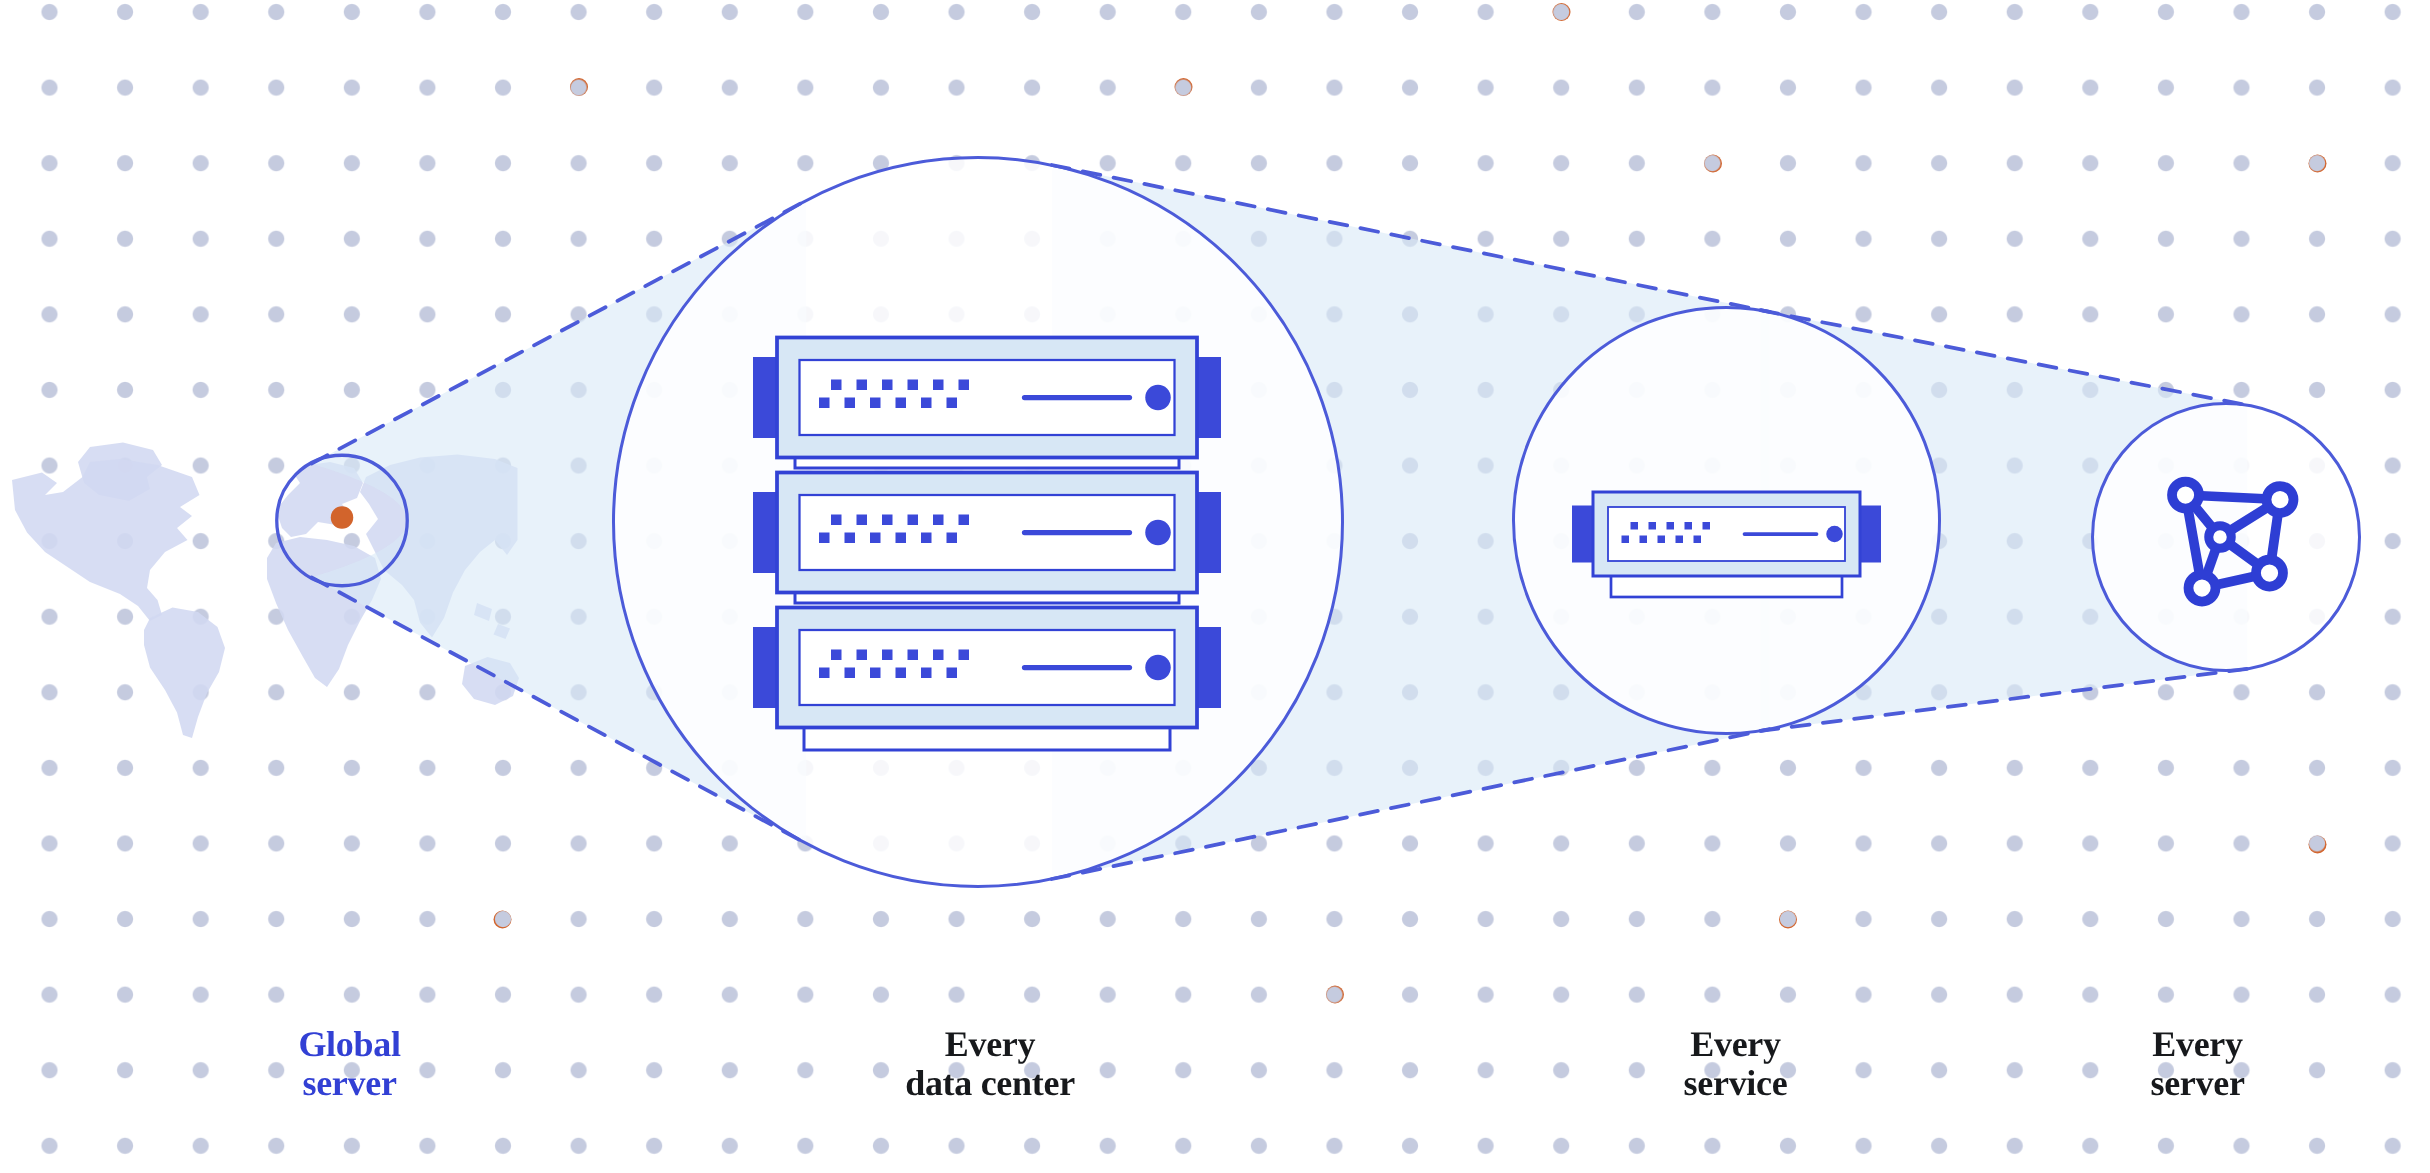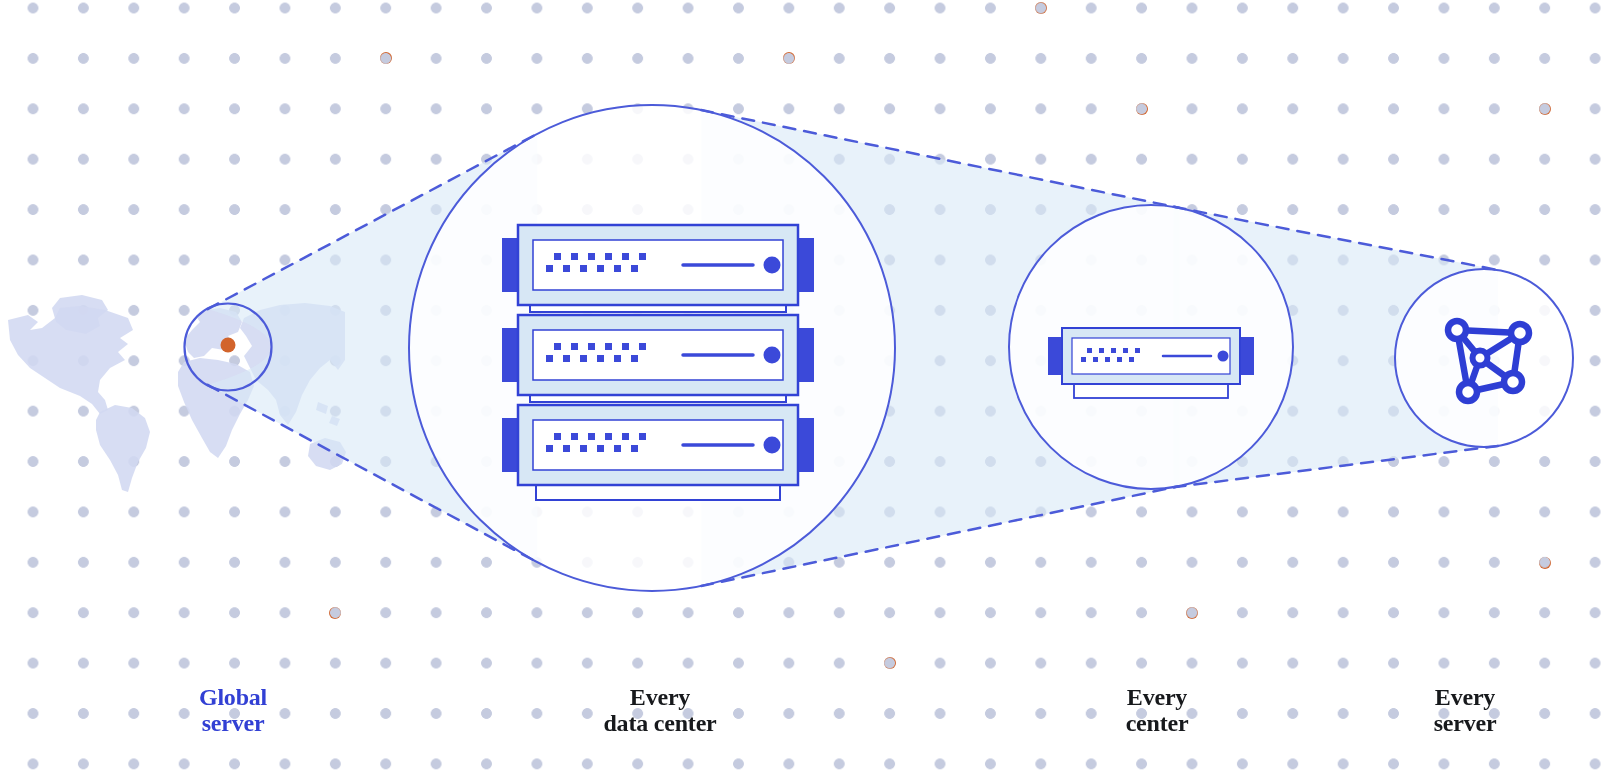--- a/index.html
+++ b/index.html
@@ -167,19 +167,19 @@
   <div class="label blue" style="left:233px;top:684px">
     <div>Global</div>
     <div>server</div>
   </div>
   <div class="label" style="left:660px;top:684px">
     <div>Every</div>
     <div>data center</div>
   </div>
   <div class="label" style="left:1157px;top:684px">
     <div>Every</div>
-    <div>center</div>
+    <div>service</div>
   </div>
   <div class="label" style="left:1465px;top:684px">
     <div>Every</div>
     <div>server</div>
   </div>
 </div>
 
 </body></html>

